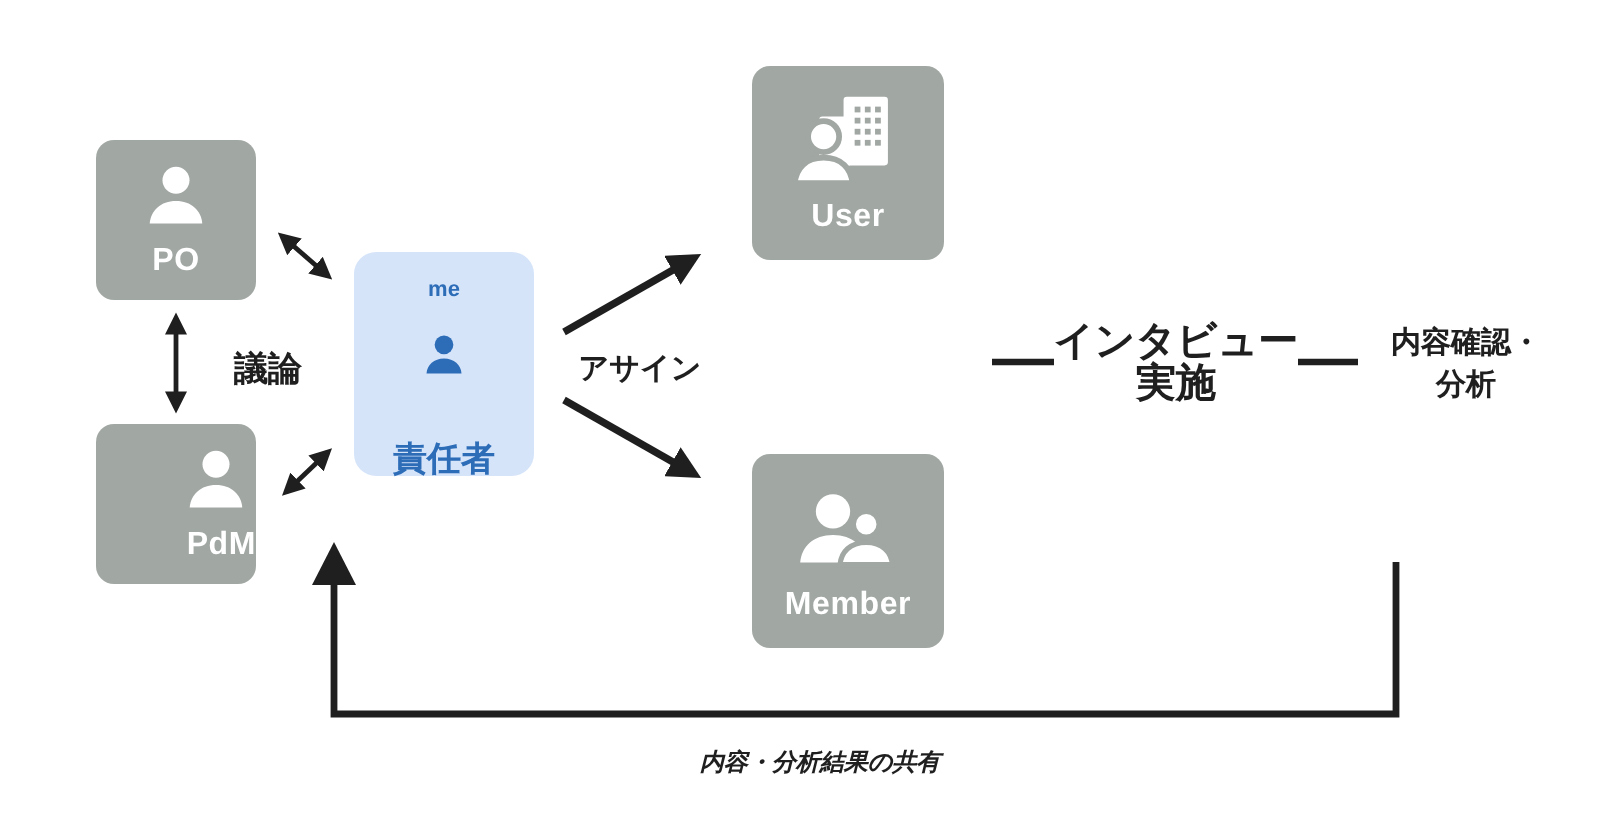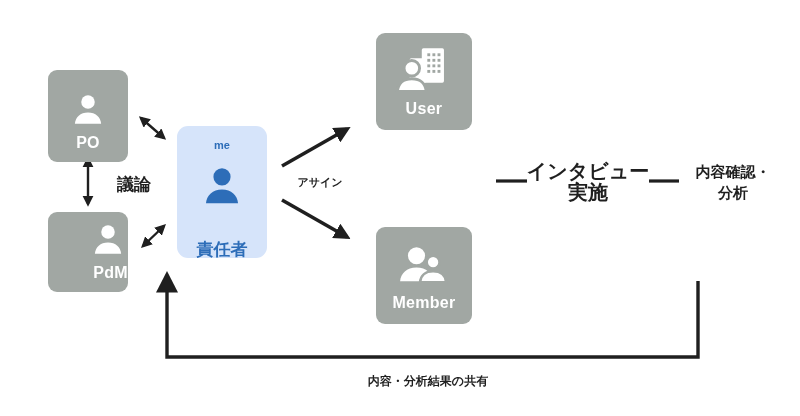--- a/index.html
+++ b/index.html
@@ -6,40 +6,40 @@
   .canvas{
     position:relative;width:800px;height:416px;background:#ffffff;overflow:hidden;
     font-family:"Liberation Sans","DejaVu Sans",sans-serif;
   }
   .node{
     position:absolute;display:flex;flex-direction:column;align-items:center;
     justify-content:flex-end;box-sizing:border-box;border-radius:9px;
   }
   .node-gray{background:#A1A7A3;}
   .node-label{color:#ffffff;font-weight:bold;font-size:16px;letter-spacing:.3px;line-height:1;}
-  .node-po{left:48px;top:70px;width:80px;height:92px;padding-bottom:11px;}
+  .node-po{left:48px;top:70px;width:80px;height:80px;padding-bottom:11px;}
   .node-pdm{left:48px;top:212px;width:80px;height:80px;padding-bottom:11px;align-items:flex-end;}
   .node-user{left:376px;top:33px;width:96px;height:97px;padding-bottom:13px;}
   .node-member{left:376px;top:227px;width:96px;height:97px;padding-bottom:13px;}
   .node-owner{
-    left:177px;top:126px;width:90px;height:132px;background:#D6E4FA;border-radius:11px;
+    left:177px;top:126px;width:90px;height:112px;background:#D6E4FA;border-radius:11px;
     justify-content:flex-start;padding-top:14px;gap:13px;
   }
   .owner-badge{color:#2D6DB8;font-weight:bold;font-size:11px;line-height:1;margin-bottom:3px;}
   .owner-label{color:#2D6DB8;font-weight:bold;font-size:17px;line-height:1;margin-top:17px;}
   .node .icon{display:block;margin-bottom:5px;}
   .flow-label{
     position:absolute;color:#1F1F1F;font-weight:bold;text-align:center;
     white-space:pre-line;
   }
   .lbl-discussion{left:102px;top:176px;width:64px;font-size:17px;line-height:1;}
-  .lbl-assign{left:278px;top:177px;width:84px;font-size:11px;line-height:1;}
+  .lbl-assign{left:278px;top:177px;width:84px;font-size:15px;line-height:1;}
   .lbl-interview{left:518px;top:161px;width:140px;font-size:20px;line-height:21px;}
   .lbl-analysis{left:663px;top:161px;width:140px;font-size:15px;line-height:21px;}
-  .lbl-share{left:348px;top:375px;width:160px;font-size:12px;line-height:1;}
+  .lbl-share{left:330px;top:375px;width:160px;font-size:12px;line-height:1;font-style:italic;}
   .connector-layer{position:absolute;left:0;top:0;width:800px;height:416px;}
 </style>
 </head>
 <body>
 
 <div class="canvas">
 
   <svg class="connector-layer" viewBox="0 0 800 416" xmlns="http://www.w3.org/2000/svg">
     <defs>
       <marker id="mk" viewBox="0 0 10 10" refX="7.5" refY="5" markerWidth="4.6" markerHeight="4.6" orient="auto-start-reverse" markerUnits="strokeWidth">

